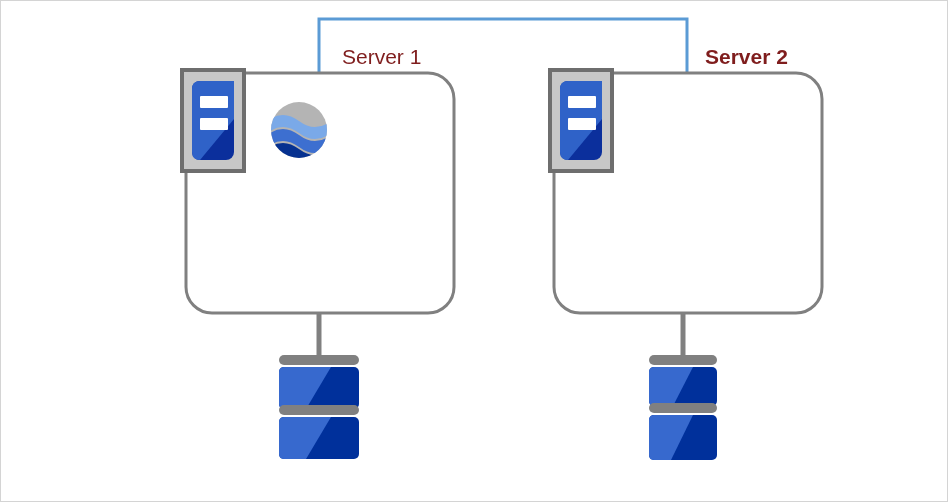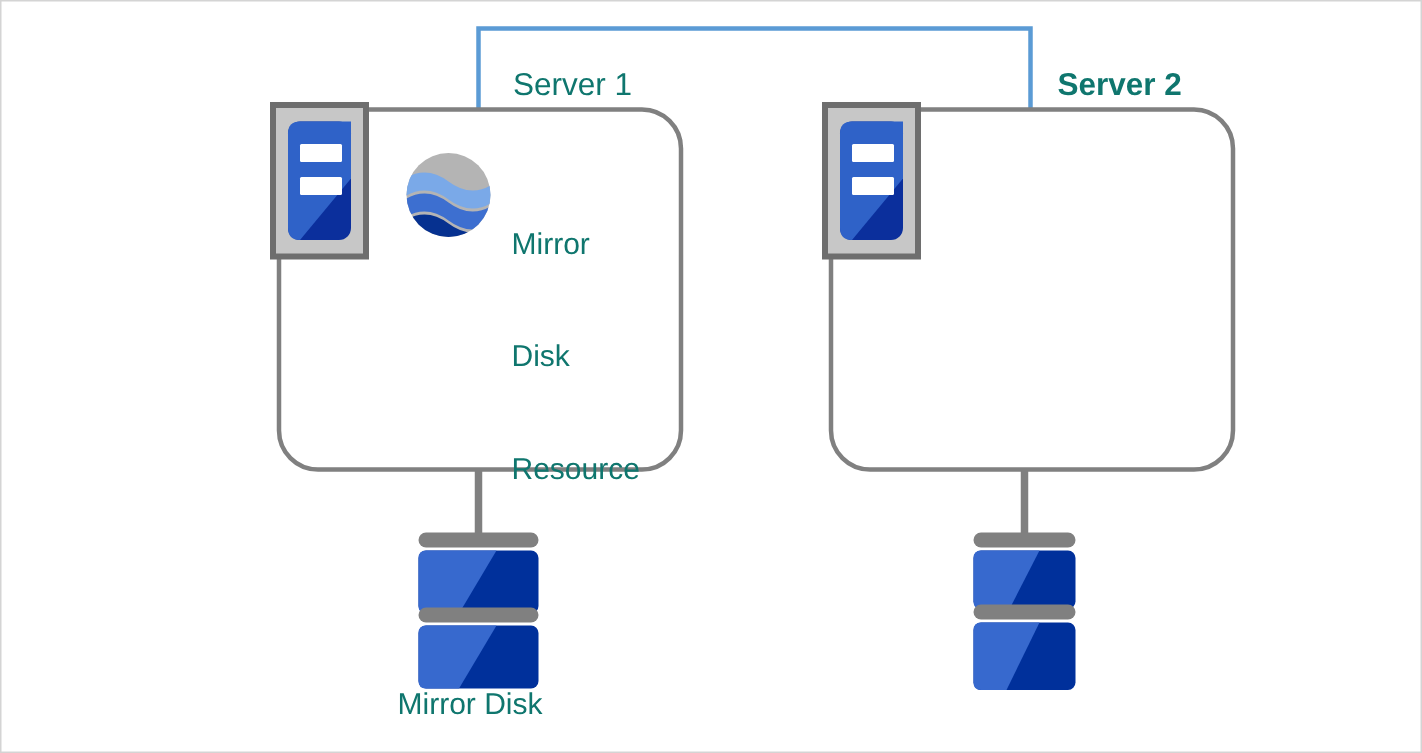--- a/index.html
+++ b/index.html
@@ -21,21 +21,21 @@
   }
   .diagram-svg {
     position: absolute;
     left: 0;
     top: 0;
     width: 948px;
     height: 502px;
   }
   .label {
     position: absolute;
-    color: #0f766e;
+    color: #7f1d1d;
     font-family: "Liberation Sans", sans-serif;
     white-space: pre;
     line-height: 1.0;
   }
   .server-label {
     font-size: 21px;
   }
   #server1-label { left: 341px; top: 45px; }
   #server2-label { left: 704px; top: 45px; font-weight: bold; }
   #resource-label {
@@ -125,21 +125,15 @@
       <rect x="648" y="414" width="68" height="45" rx="5" fill="#00309b"></rect>
       <path d="M 653 414 L 692 414 L 670 459 L 653 459 q -5 0 -5 -5 L 648 419 q 0 -5 5 -5 Z" fill="#3769ce"></path>
     </g>
 
   </svg>
 
   <div class="label server-label" id="server1-label">Server 1</div>
 
   <div class="label server-label" id="server2-label">Server 2</div>
 
-  <div class="label" id="resource-label">
-    <span>Mirror</span>
-    <span>Disk</span>
-    <span>Resource</span>
-  </div>
 
-  <div class="label" id="mirrordisk-label">Mirror Disk</div>
 
 </div>
 
 </body></html>

